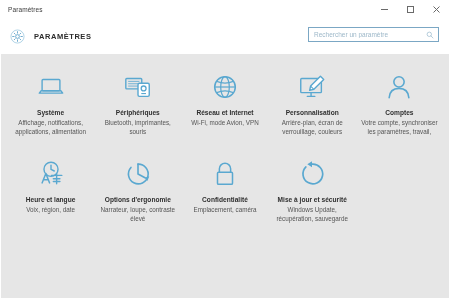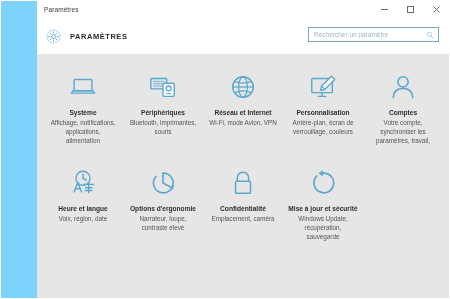--- a/index.html
+++ b/index.html
@@ -18,21 +18,20 @@
 
   .window {
     width: 450px;
     height: 299px;
     background: #7dd3fc;
     box-sizing: border-box;
     border: 1px solid #ffffff;
     display: flex;
     flex-direction: column;
     position: relative;
-    padding-left: 36px;
   }
 
   
   .titlebar {
     height: 17px;
     background: #ffffff;
     display: flex;
     align-items: center;
     flex: 0 0 auto;
     position: relative;

